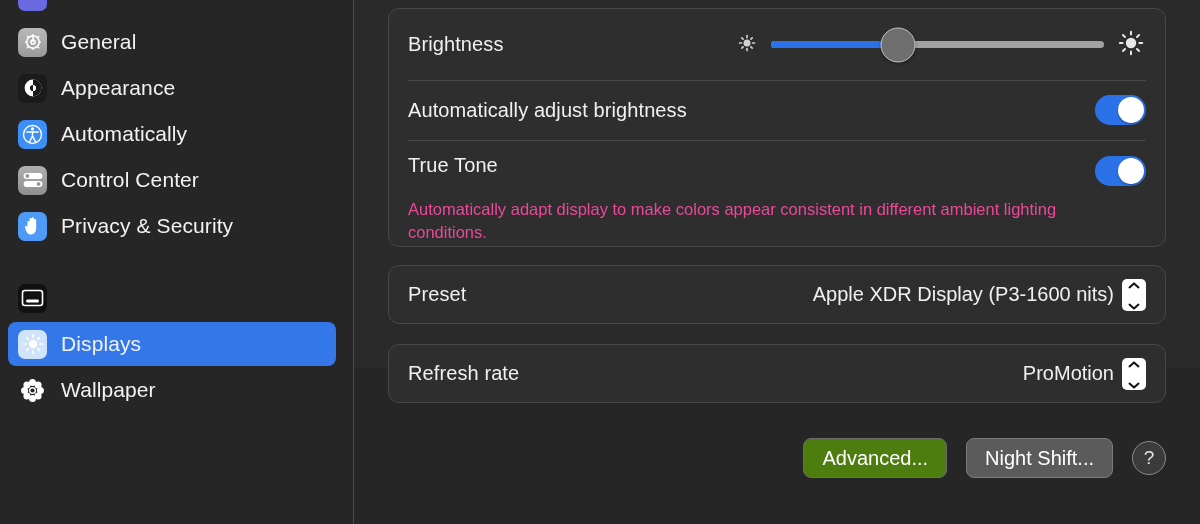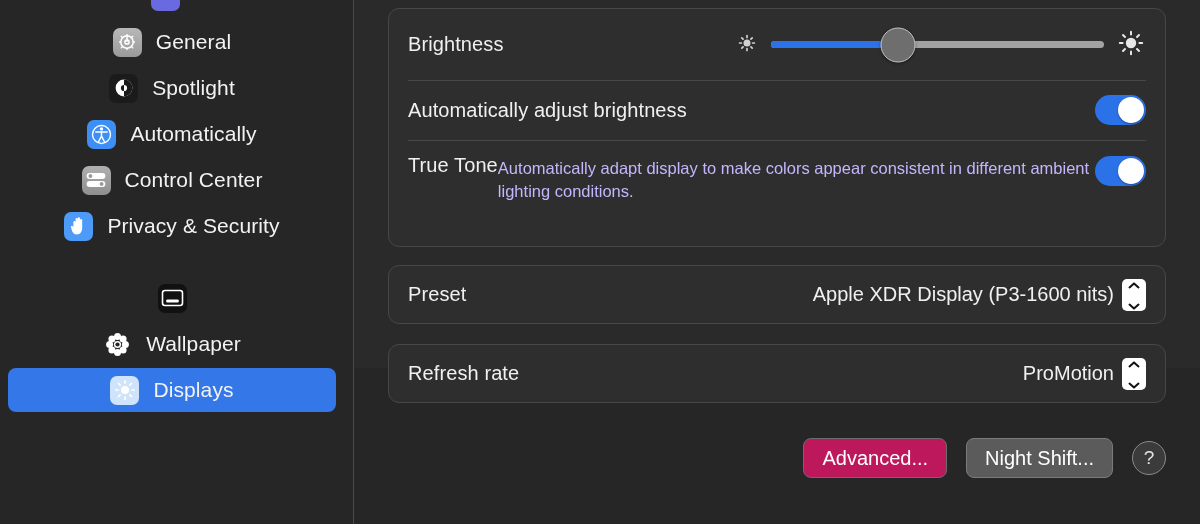--- a/index.html
+++ b/index.html
@@ -20,21 +20,20 @@
   .sidebar-divider{
     position:absolute;right:0;top:0;width:1px;height:524px;
     background:#4a4a4a;
   }
   .sb-list{position:absolute;left:0;top:-28px;width:354px;}
   .sb-item{
     display:flex;align-items:center;gap:14px;
     height:44px;margin:2px 18px 2px 8px;
     padding:0 10px;border-radius:8px;
     box-sizing:border-box;
-    justify-content:center;
   }
   .sb-item.selected{background:#3377e8;}
   .sb-label{
     color:#f2f2f2;font-size:21px;letter-spacing:.1px;
     white-space:nowrap;
   }
   .sb-gap{height:24px;}
   .sb-icon{
     width:29px;height:29px;border-radius:7px;
     flex:0 0 29px;
@@ -77,22 +76,22 @@
     padding:0 19px;box-sizing:border-box;
   }
   .row-sep{
     position:absolute;left:19px;right:19px;height:1px;
     background:#474747;
   }
   .row-title{
     color:#f0f0f0;font-size:20px;letter-spacing:.1px;white-space:nowrap;
   }
   .row-sub{
-    color:#c4b5fd;font-size:16.5px;line-height:23px;
-    margin-top:3px;max-width:660px;
+    color:#ec4899;font-size:16.5px;line-height:23px;
+    margin-top:21px;max-width:660px;
   }
   .spacer{flex:1 1 auto;}
 
   
   .r-bright{height:71px;}
   .slider-wrap{display:flex;align-items:center;gap:12px;}
   .sun{display:block;}
   .track{
     position:relative;width:333px;height:7px;border-radius:4px;
     background:#a2a2a2;
@@ -104,21 +103,21 @@
   .thumb{
     position:absolute;top:50%;width:33px;height:33px;border-radius:50%;
     background:#6e6e6e;border:1.5px solid #c4c4c4;
     transform:translate(-50%,-50%);
     box-shadow:0 1px 3px rgba(0,0,0,.45);
   }
 
   
   .r-auto{height:60px;text-align:center;}
   .r-truetone{height:107px;align-items:flex-start;padding-top:14px;}
-  .tt-text{display:flex;flex-direction:row;}
+  .tt-text{display:flex;flex-direction:column;}
   .toggle{
     width:51px;height:30px;border-radius:15px;background:#2b72e8;
     position:relative;flex:0 0 51px;
   }
   .toggle-knob{
     position:absolute;top:2px;right:2px;width:26px;height:26px;
     border-radius:50%;background:#ffffff;
     box-shadow:0 1px 2px rgba(0,0,0,.35);
   }
   .r-truetone .toggle{margin-top:2px;}
@@ -139,21 +138,21 @@
     position:absolute;left:34px;right:34px;top:428px;height:60px;
     display:flex;align-items:center;justify-content:flex-end;gap:19px;
   }
   .btn{
     height:40px;padding:0 18px;border-radius:8px;
     background:#5b5b5b;border:1px solid #7b7b7b;
     color:#ffffff;font-size:20px;line-height:38px;
     white-space:nowrap;box-sizing:border-box;
     display:flex;align-items:center;
   }
-  .btn-ghost{background:#be185d;border-color:#6b6b6b;margin-left:12px;}
+  .btn-ghost{background:#4d7c0f;border-color:#6b6b6b;margin-left:12px;}
   .helpbtn{
     width:34px;height:34px;border-radius:50%;
     background:#3b3b3b;border:1px solid #8a8a8a;
     color:#e4e4e4;font-size:19px;
     display:flex;align-items:center;justify-content:center;
     box-sizing:border-box;
   }
   .btnbar,.annot-top{z-index:8;}
 </style>
 </head>
@@ -194,21 +193,21 @@
 
       <div class="sb-item">
         <span class="sb-icon ic-appearance">
           <svg width="22" height="22" viewBox="0 0 22 22">
             <circle cx="11" cy="11" r="8.4" fill="#ffffff"></circle>
             <path d="M11 2.6 A8.4 8.4 0 0 1 11 19.4 Z" fill="#1b1b1b"></path>
             <circle cx="11" cy="11" r="3.1" fill="#1b1b1b"></circle>
             <path d="M11 7.9 A3.1 3.1 0 0 1 11 14.1 Z" fill="#ffffff"></path>
           </svg>
         </span>
-        <span class="sb-label">Spotlight</span>
+        <span class="sb-label">Appearance</span>
       </div>
 
       <div class="sb-item">
         <span class="sb-icon ic-access">
           <svg width="23" height="23" viewBox="0 0 23 23">
             <circle cx="11.5" cy="11.5" r="9" fill="none" stroke="#ffffff" stroke-width="1.4"></circle>
             <circle cx="11.5" cy="5.9" r="1.7" fill="#ffffff"></circle>
             <path d="M5.8 9.1 H17.2 M11.5 8.8 V14 M11.5 13.2 L8.4 19 M11.5 13.2 L14.6 19" stroke="#ffffff" stroke-width="1.5" stroke-linecap="round" fill="none"></path>
           </svg>
         </span>
@@ -242,59 +241,59 @@
 
       <div class="sb-gap"></div>
 
       <div class="sb-item">
         <span class="sb-icon ic-desktop">
           <svg width="23" height="18" viewBox="0 0 23 18">
             <rect x="1.5" y="1.5" width="20" height="15" rx="2.4" fill="none" stroke="#ffffff" stroke-width="1.6"></rect>
             <rect x="5.2" y="10.4" width="12.6" height="3.0" rx="1.2" fill="#ffffff"></rect>
           </svg>
         </span>
+      </div>
+
+      <div class="sb-item selected">
+        <span class="sb-icon ic-displays">
+          <svg width="22" height="22" viewBox="0 0 22 22">
+            <circle cx="11" cy="11" r="4.0" fill="#ffffff"></circle>
+            <g stroke="#ffffff" stroke-width="1.7" stroke-linecap="round">
+              <path d="M11 1.8 V4.0"></path>
+                <path d="M11 18.0 V20.2"></path>
+              <path d="M1.8 11 H4.0"></path>
+                <path d="M18.0 11 H20.2"></path>
+              <path d="M4.5 4.5 L6.1 6.1"></path>
+                <path d="M15.9 15.9 L17.5 17.5"></path>
+              <path d="M17.5 4.5 L15.9 6.1"></path>
+                <path d="M6.1 15.9 L4.5 17.5"></path>
+            </g>
+          </svg>
+        </span>
+        <span class="sb-label">Displays</span>
       </div>
 
       <div class="sb-item">
         <span class="sb-icon ic-wallpaper">
           <svg width="27" height="27" viewBox="0 0 27 27">
             <g fill="#ffffff">
               <circle cx="13.5" cy="13.5" r="3.6"></circle>
               <circle cx="13.5" cy="5.6" r="3.5"></circle>
               <circle cx="13.5" cy="21.4" r="3.5"></circle>
               <circle cx="5.6" cy="13.5" r="3.5"></circle>
               <circle cx="21.4" cy="13.5" r="3.5"></circle>
               <circle cx="7.9" cy="7.9" r="3.5"></circle>
               <circle cx="19.1" cy="19.1" r="3.5"></circle>
               <circle cx="19.1" cy="7.9" r="3.5"></circle>
               <circle cx="7.9" cy="19.1" r="3.5"></circle>
             </g>
             <circle cx="13.5" cy="13.5" r="2.1" fill="#262626"></circle>
           </svg>
         </span>
         <span class="sb-label">Wallpaper</span>
-      </div>
-
-      <div class="sb-item selected">
-        <span class="sb-icon ic-displays">
-          <svg width="22" height="22" viewBox="0 0 22 22">
-            <circle cx="11" cy="11" r="4.0" fill="#ffffff"></circle>
-            <g stroke="#ffffff" stroke-width="1.7" stroke-linecap="round">
-              <path d="M11 1.8 V4.0"></path>
-                <path d="M11 18.0 V20.2"></path>
-              <path d="M1.8 11 H4.0"></path>
-                <path d="M18.0 11 H20.2"></path>
-              <path d="M4.5 4.5 L6.1 6.1"></path>
-                <path d="M15.9 15.9 L17.5 17.5"></path>
-              <path d="M17.5 4.5 L15.9 6.1"></path>
-                <path d="M6.1 15.9 L4.5 17.5"></path>
-            </g>
-          </svg>
-        </span>
-        <span class="sb-label">Displays</span>
       </div>
 
 
     </div>
     <div class="sidebar-divider"></div>
   </div>
 
   <div class="content">
 
     <div class="card card-a">

